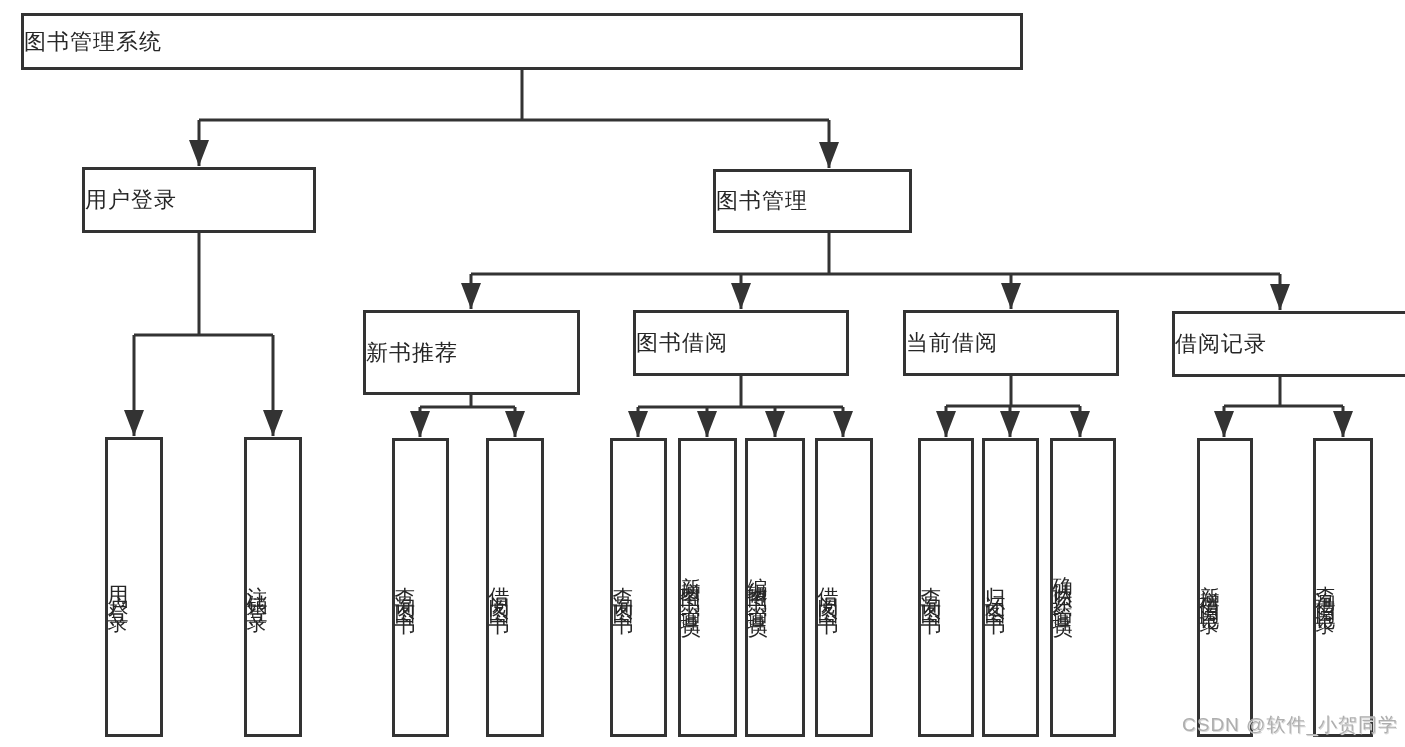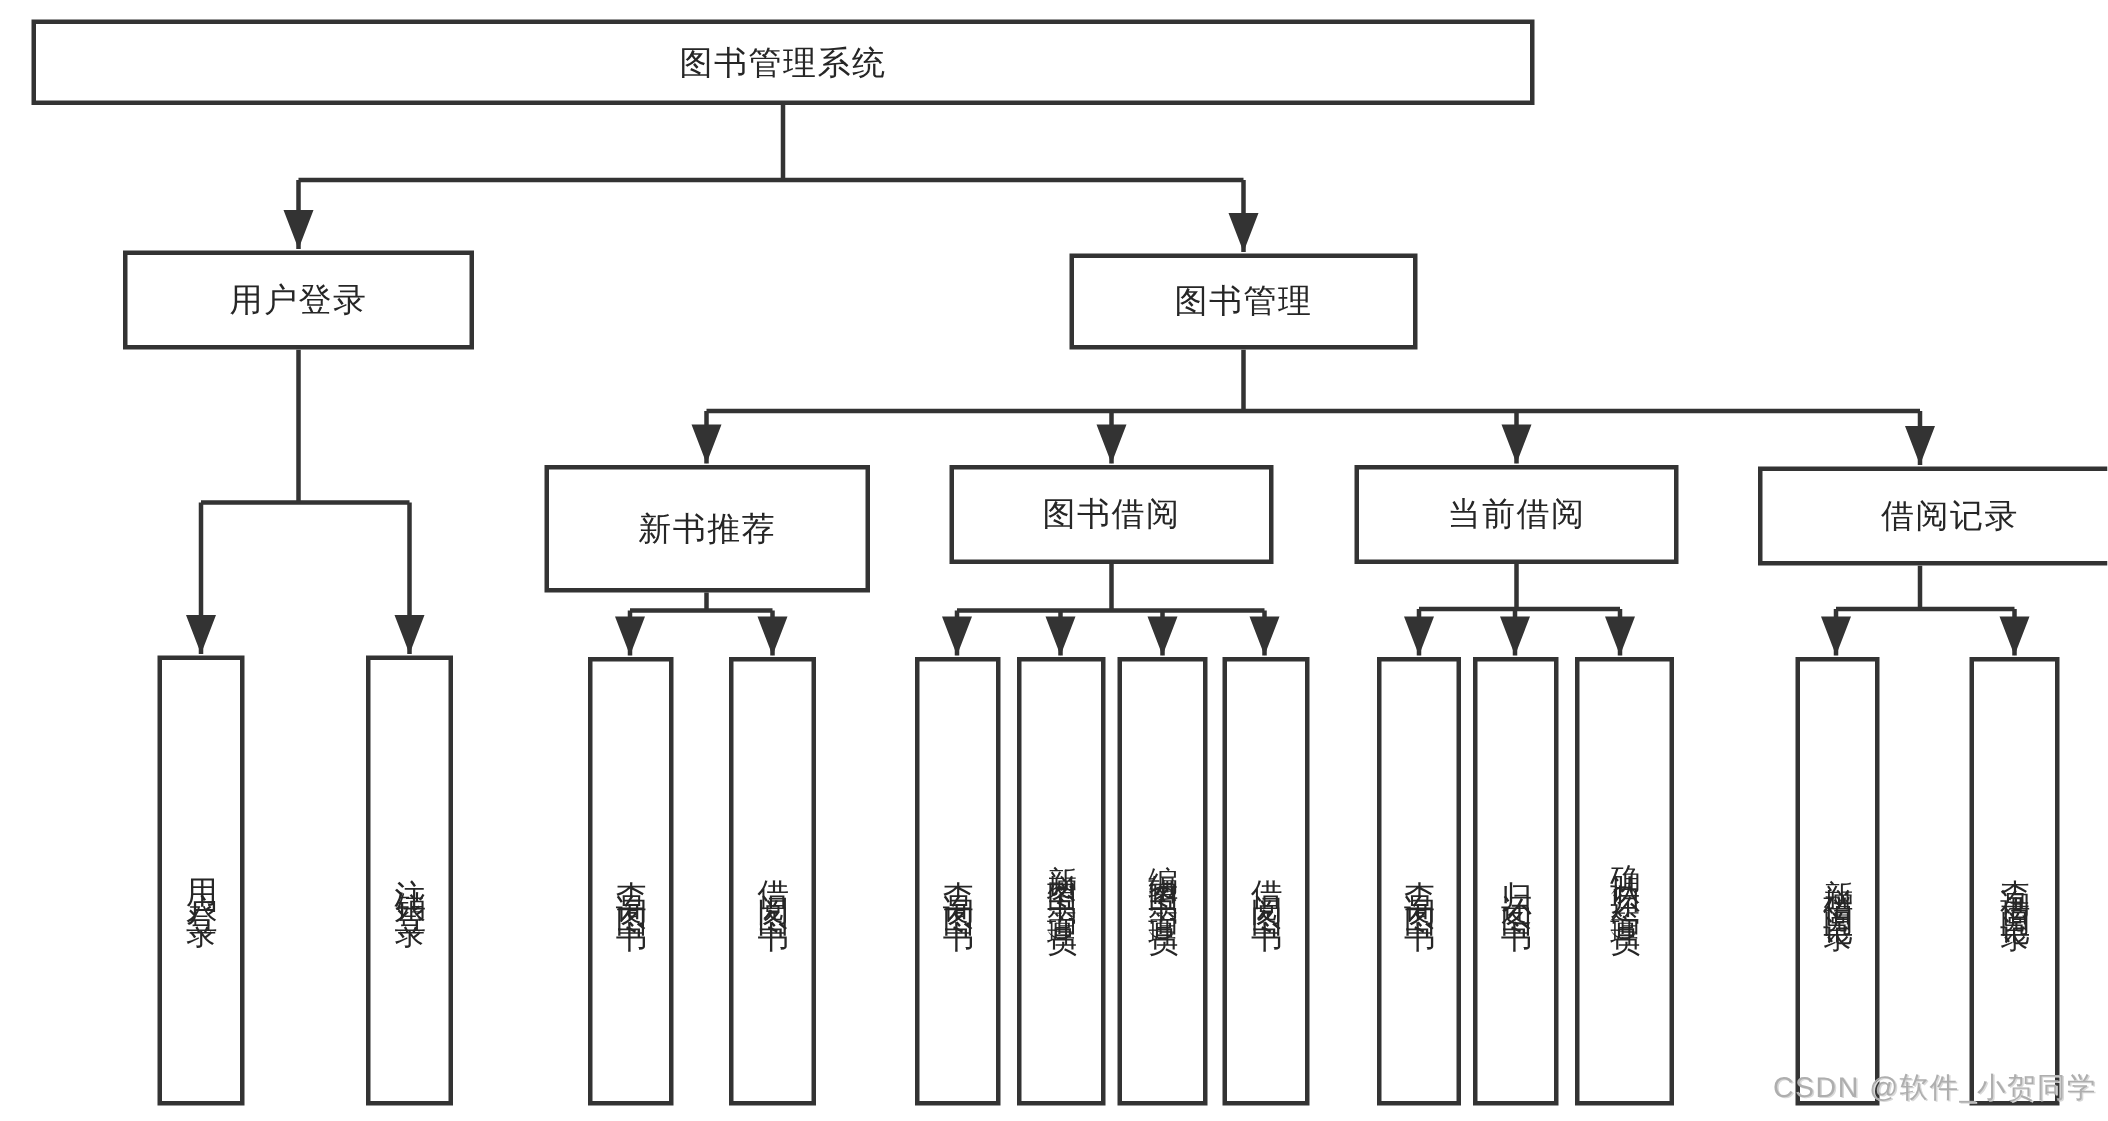--- a/index.html
+++ b/index.html
@@ -3,21 +3,21 @@
 <meta charset="utf-8">
 <style>
   html,body{margin:0;padding:0;background:#ffffff;}
   .canvas{
     position:relative;width:1405px;height:747px;background:#ffffff;overflow:hidden;
     font-family:"Liberation Sans", sans-serif;color:#262626;
   }
   .wires{position:absolute;left:0;top:0;width:1405px;height:747px;}
   .node{
     position:absolute;box-sizing:border-box;border:3px solid #333333;background:#ffffff;
-    display:flex;align-items:center;justify-content:center;z-index:2;
+    display:flex;align-items:center;z-index:2;
   }
   .node.h span{font-size:22px;letter-spacing:1px;white-space:nowrap;}
   .node.v span{
     writing-mode:vertical-rl;text-orientation:mixed;
     font-size:21px;letter-spacing:9px;line-height:1;white-space:nowrap;
   }
   .node.v.long span{letter-spacing:6px;font-size:20px;}
   .watermark{
     position:absolute;left:1182px;top:712px;z-index:5;
     font-size:19px;color:#aeaeae;letter-spacing:1px;white-space:nowrap;
@@ -49,21 +49,21 @@
          M1214 411 L1234 411 L1224 437 Z  M1333 411 L1353 411 L1343 437 Z"></path>
   </svg>
 
   <div class="node h" style="left:21px;top:13px;width:1002px;height:57px">
     <span>图书管理系统</span>
   </div>
 
   <div class="node h" style="left:82px;top:167px;width:234px;height:66px">
     <span>用户登录</span>
   </div>
-  <div class="node h" style="left:713px;top:169px;width:232px;height:64px">
+  <div class="node h" style="left:713px;top:169px;width:199px;height:64px">
     <span>图书管理</span>
   </div>
 
   <div class="node h" style="left:363px;top:310px;width:217px;height:85px">
     <span>新书推荐</span>
   </div>
   <div class="node h" style="left:903px;top:310px;width:216px;height:66px">
     <span>当前借阅</span>
   </div>
   <div class="node h" style="left:633px;top:310px;width:216px;height:66px">

